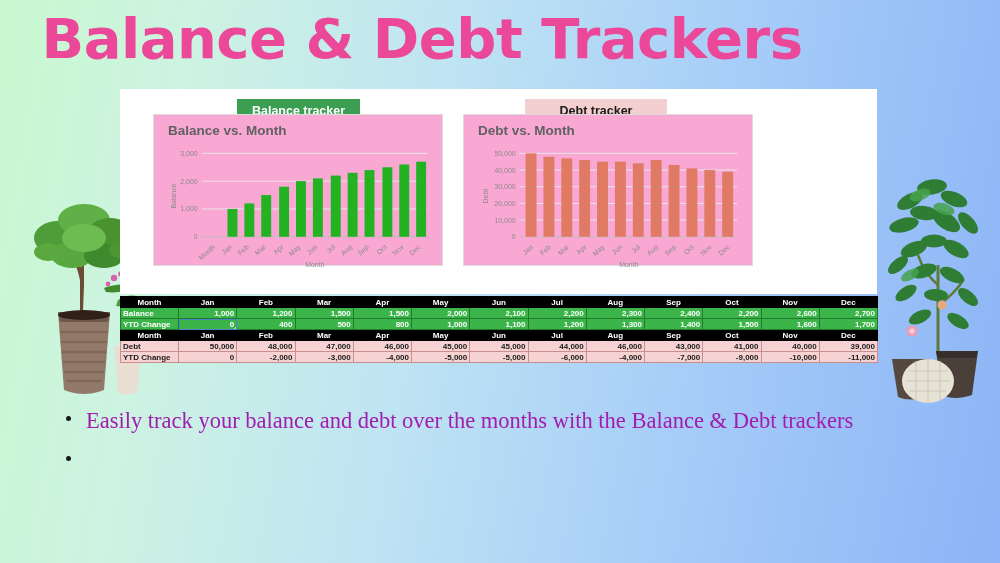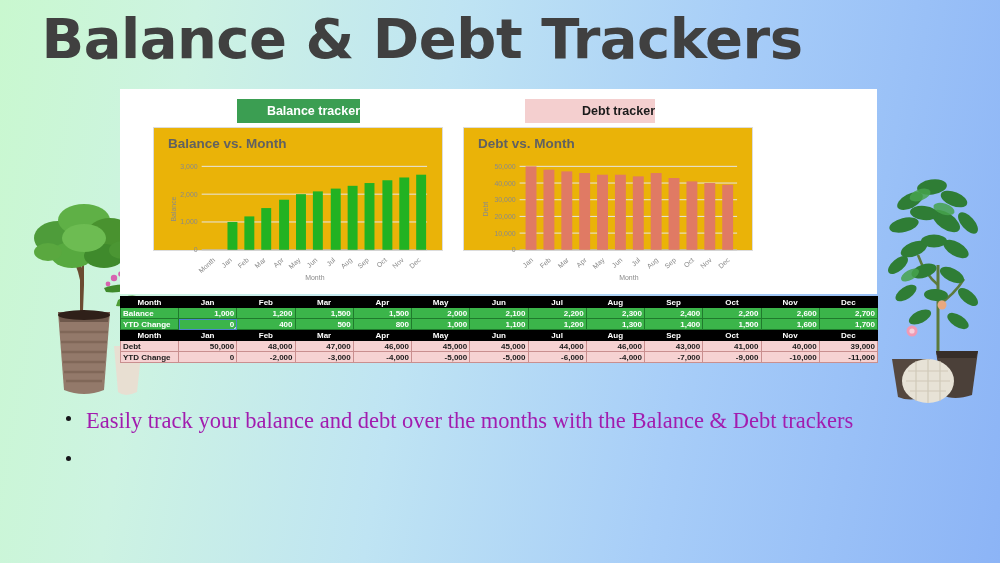--- a/index.html
+++ b/index.html
@@ -11,45 +11,45 @@
   }
 
   
   .slide-title {
     position: absolute; left: 0; top: 8px; width: 844px;
     text-align: center;
     font-family: "DejaVu Sans", sans-serif;
     font-weight: 700;
     font-size: 56px;
     letter-spacing: -0.5px;
-    color: #404040;
+    color: #ec4899;
     line-height: 1.1;
   }
 
   
   .plant { position: absolute; pointer-events: none; }
   .plant-left  { left: 18px;  top: 160px; width: 130px; height: 245px; }
   .plant-right { left: 880px; top: 155px; width: 120px; height: 250px; }
 
   
   .sheet {
     position: absolute; left: 120px; top: 89px; width: 757px; height: 205px;
     background: #ffffff;
   }
   .chip-row { position: absolute; left: 0; top: 10px; width: 757px; height: 26px; }
   .chip {
     position: absolute; height: 24px; line-height: 24px;
-    font-size: 12.5px; font-weight: 700; text-align: right;
+    font-size: 12.5px; font-weight: 700; text-align: center;
   }
   .chip-balance { left: 117px; width: 123px; background: #3b9e52; color: #ffffff; }
-  .chip-debt    { left: 405px; width: 130px; background: #f4cfcf; color: #1b1b1b; }
+  .chip-debt    { left: 405px; width: 142px; background: #f4cfcf; color: #1b1b1b; }
 
   .chart-card {
-    position: absolute; top: 38px; height: 124px;
-    background: #eab308; border: 1px solid #dcdcdc;
+    position: absolute; top: 25px; height: 152px;
+    background: #f9a8d4; border: 1px solid #dcdcdc;
   }
   .chart-card.left  { left: 33px;  width: 290px; }
   .chart-card.right { left: 343px; width: 290px; padding-left: 46px; }
 
   .chart-title {
     position: absolute; left: 14px; top: 8px;
     font-size: 13.5px; font-weight: 700; color: #616161;
     font-family: "Liberation Sans", sans-serif;
   }
 

